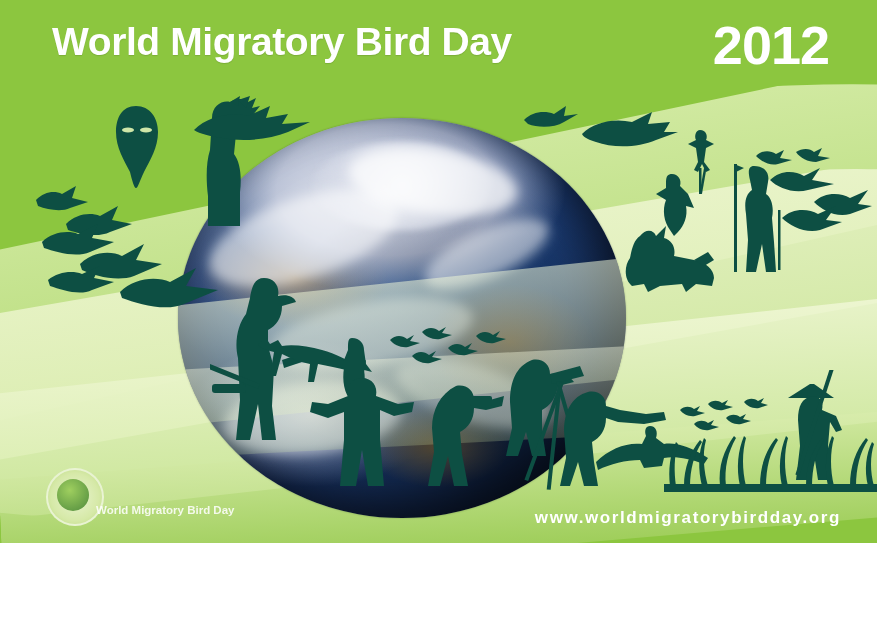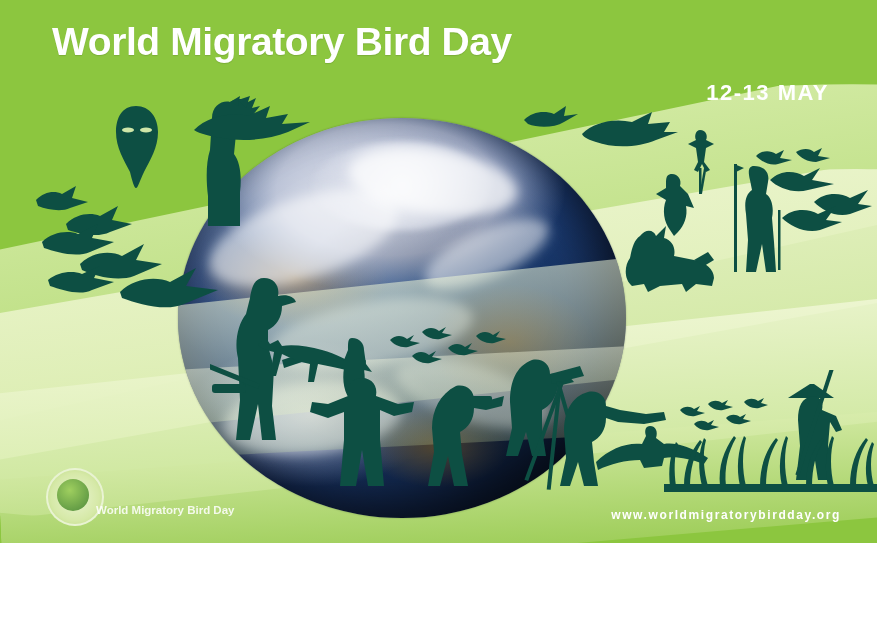--- a/index.html
+++ b/index.html
@@ -74,21 +74,21 @@
   
   #title{position:absolute;left:52px;top:22px;color:#ffffff;font-size:39px;
          font-weight:bold;letter-spacing:-.4px;line-height:1;white-space:nowrap;
          text-shadow:0 1px 1px rgba(0,0,0,.12);}
   #subtitle{position:absolute;left:54px;top:68px;color:#16603c;font-size:19.5px;
             font-weight:bold;line-height:1;white-space:nowrap;}
   #year{position:absolute;right:48px;top:18px;color:#ffffff;font-size:54px;
         font-weight:bold;line-height:1;letter-spacing:-1px;}
   #dates{position:absolute;right:48px;top:82px;color:#ffffff;font-size:22px;
          font-weight:bold;line-height:1;letter-spacing:1.5px;}
-  #url{position:absolute;right:36px;top:508px;color:#ffffff;font-size:12px;
+  #url{position:absolute;right:36px;top:508px;color:#ffffff;font-size:17px;
        font-weight:bold;letter-spacing:1.6px;white-space:nowrap;}
   #credit{position:absolute;right:8px;top:288px;color:rgba(255,255,255,.30);
           font-size:6px;letter-spacing:.4px;writing-mode:vertical-rl;white-space:nowrap;}
 
   
   #wmbd{position:absolute;left:46px;top:468px;width:184px;height:60px;}
   #wmbd .ring{position:absolute;left:0;top:0;width:54px;height:54px;border-radius:50%;
     background:radial-gradient(circle,#eaf4d2 0%,#d6e9a8 62%,#b8d97c 100%);
     border:2px solid rgba(255,255,255,.55);}
   #wmbd .inner{position:absolute;left:11px;top:11px;width:32px;height:32px;border-radius:50%;
@@ -269,21 +269,21 @@
 
     <svg class="sil" style="left:582px;top:112px;" width="96" height="42" viewBox="0 0 96 42">
       <path d="M0 22 C12 10,32 6,50 10 L70 0 L66 12 L88 10 L82 20 L96 20 L74 28 C56 36,30 36,14 30 C8 28,2 26,0 22 Z"></path>
     </svg>
 
     <svg class="sil" style="left:524px;top:104px;" width="54" height="32" viewBox="0 0 54 32">
       <path d="M0 16 C8 8,20 6,30 10 L42 2 L40 12 L54 10 L40 18 C30 24,14 24,4 20 Z"></path>
     </svg>
 
     <div id="title">World Migratory Bird Day</div>
-    <div id="dates">12-13 MAY</div>
+    <div id="year">2012</div>
     <div id="url">www.worldmigratorybirdday.org</div>
     <div id="credit"></div>
 
     <div id="wmbd">
       <div class="ring"></div>
       <div class="inner"></div>
       <div class="label">World Migratory Bird Day</div>
     </div>
 
   </div>

